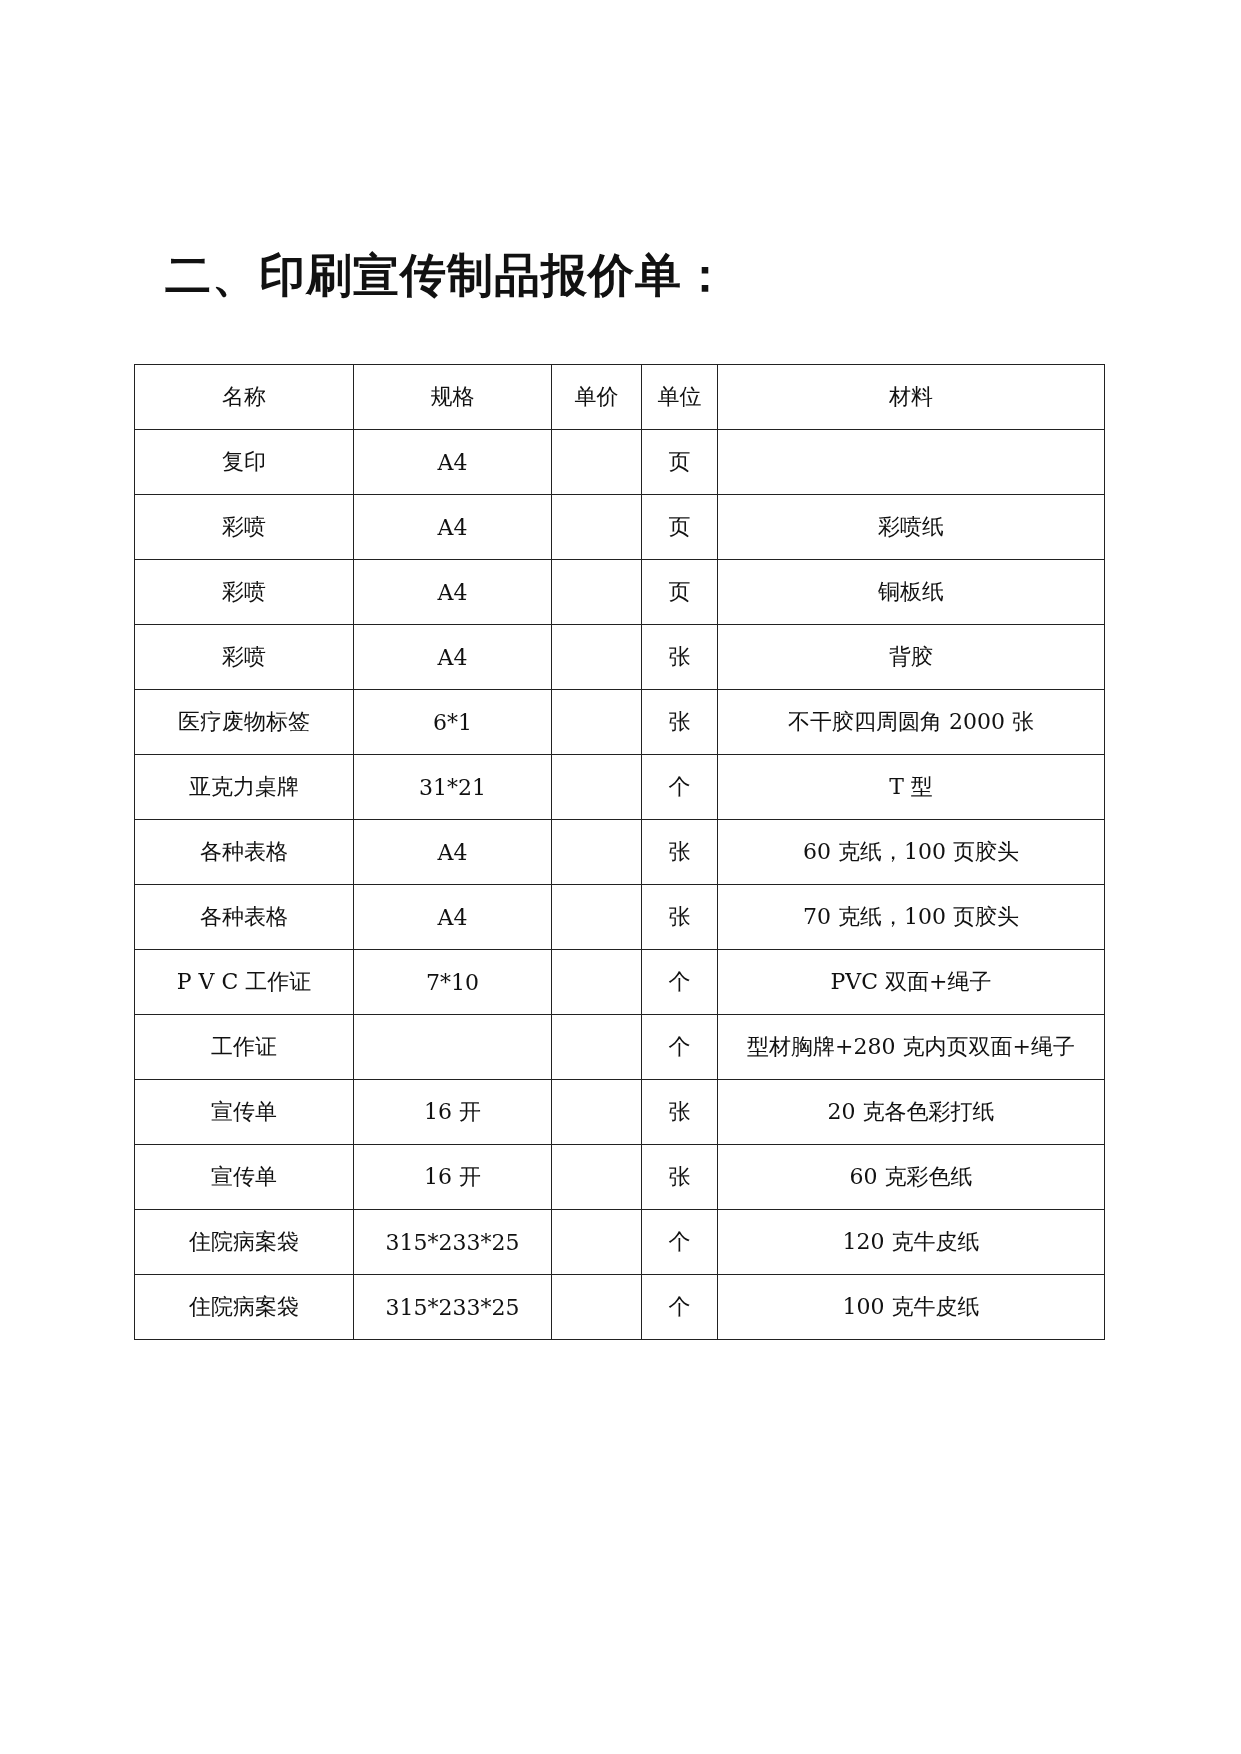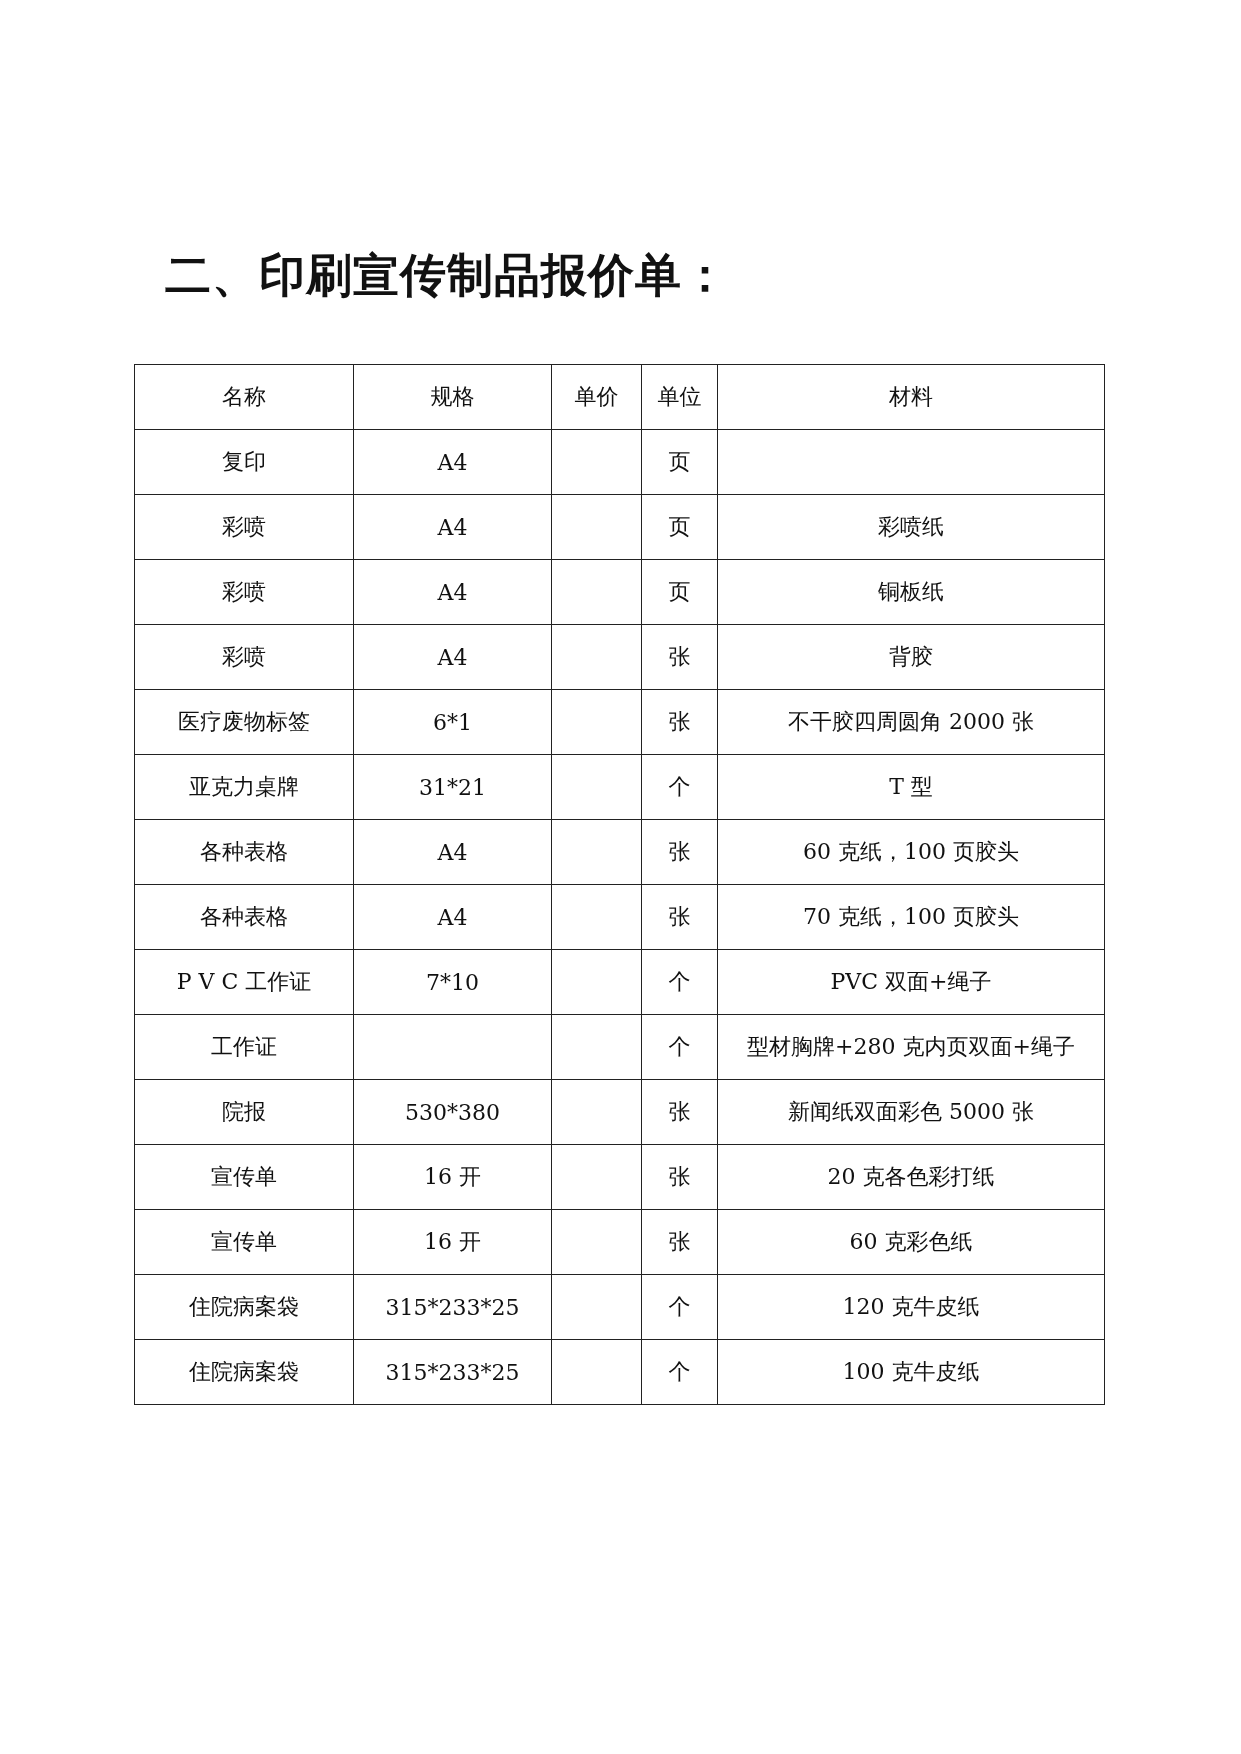--- a/index.html
+++ b/index.html
@@ -100,27 +100,20 @@
         <td>PVC 双面+绳子</td>
       </tr>
       <tr>
         <td>工作证</td>
         <td></td>
         <td></td>
         <td>个</td>
         <td>型材胸牌+280 克内页双面+绳子</td>
       </tr>
       <tr>
-        <td>院报</td>
-        <td>530*380</td>
-        <td></td>
-        <td>张</td>
-        <td>新闻纸双面彩色 5000 张</td>
-      </tr>
-      <tr>
         <td>宣传单</td>
         <td>16 开</td>
         <td></td>
         <td>张</td>
         <td>20 克各色彩打纸</td>
       </tr>
       <tr>
         <td>宣传单</td>
         <td>16 开</td>
         <td></td>

